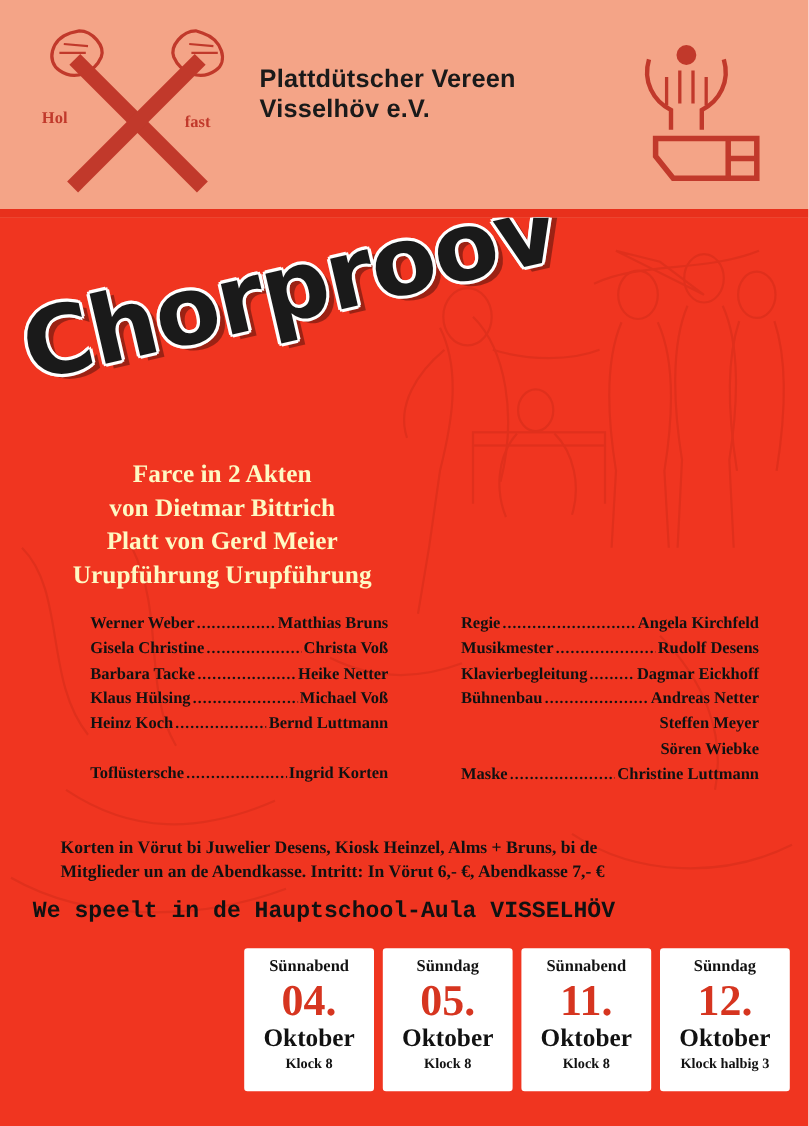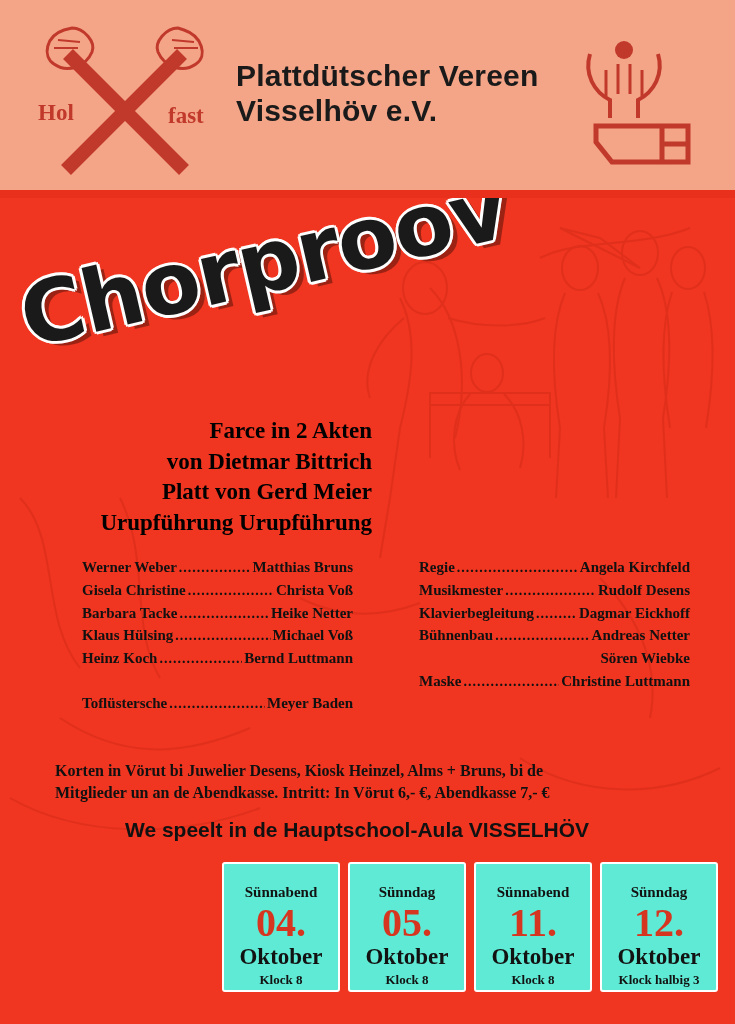--- a/index.html
+++ b/index.html
@@ -37,33 +37,33 @@
     left: 34px;
     top: 22px;
     width: 185px;
     height: 155px;
   }
   .logo-x svg { display: block; }
   .logo-hol, .logo-fast {
     position: absolute;
     font-family: "Liberation Serif", serif;
     font-weight: bold;
-    font-size: 23px;
+    font-size: 15px;
     color: #c1392b;
   }
   .logo-hol { left: 38px; top: 100px; }
   .logo-fast { left: 168px; top: 103px; }
 
   .header-title {
     position: absolute;
     left: 236px;
     top: 58px;
     font-family: "Liberation Sans", sans-serif;
     font-weight: bold;
-    font-size: 30px;
+    font-size: 23px;
     line-height: 1.18;
     color: #1a1a1a;
     letter-spacing: 0.2px;
   }
   .header-sub {
     position: absolute;
     left: 289px;
     top: 150px;
     font-family: "Liberation Sans", sans-serif;
     font-size: 19px;
@@ -120,26 +120,26 @@
        2px 2px 0 #ffffff, -2px 2px 0 #ffffff, 2px -2px 0 #ffffff, -2px -2px 0 #ffffff,
        6px 6px 0 rgba(0,0,0,0.35);
     white-space: nowrap;
   }
 
   .subtitle-block {
     position: absolute;
     left: 32px;
     top: 218px;
     width: 340px;
-    text-align: right;
+    text-align: center;
     font-family: "Liberation Serif", serif;
     font-weight: bold;
     font-size: 23px;
     line-height: 1.33;
-    color: #000000;
+    color: #fef9c3;
   }
 
   
   .cast {
     position: absolute;
     left: 38px;
     top: 358px;
     width: 660px;
   }
   .cast-cols {
@@ -181,22 +181,22 @@
     font-weight: bold;
     font-size: 16px;
     line-height: 1.35;
     color: #111111;
   }
   .venue {
     position: absolute;
     left: 0;
     top: 620px;
     width: 589px;
-    text-align: right;
-    font-family: Liberation Sans, sans-serif;
+    text-align: center;
+    font-family: Liberation Mono, monospace;
     font-weight: bold;
     font-size: 21px;
     color: #111111;
   }
 
   
   .bottom {
     position: absolute;
     left: 0;
     top: 664px;
@@ -218,26 +218,26 @@
   .dates {
     position: absolute;
     left: 222px;
     top: 0px;
     display: flex;
     gap: 8px;
   }
   .date-card {
     width: 118px;
     height: 130px;
-    background: #5eead4;
+    background: #ffffff;
     border: 2px solid #ffffff;
     border-radius: 3px;
     text-align: center;
     color: #121212;
-    padding-top: 20px;
+    padding-top: 7px;
     box-sizing: border-box;
   }
   .date-weekday {
     font-family: "Liberation Serif", serif;
     font-weight: bold;
     font-size: 15px;
   }
   .date-day {
     font-family: "Liberation Serif", serif;
     font-weight: bold;
@@ -375,21 +375,21 @@
           </div>
           <div class="cast-row">
             <span class="nm">Heinz Koch</span>
             <span class="dots">...........................................</span>
             <span class="val">Bernd Luttmann</span>
           </div>
           <div class="cast-gap"></div>
           <div class="cast-row">
             <span class="nm">Toflüstersche</span>
             <span class="dots">...........................................</span>
-            <span class="val">Meyer Baden</span>
+            <span class="val">Ingrid Korten</span>
           </div>
         </div>
 
         <div class="cast-col">
           <div class="cast-row">
             <span class="nm">Regie</span>
             <span class="dots">...........................................</span>
             <span class="val">Angela Kirchfeld</span>
           </div>
           <div class="cast-row">
@@ -399,20 +399,23 @@
           </div>
           <div class="cast-row">
             <span class="nm">Klavierbegleitung</span>
             <span class="dots">..................</span>
             <span class="val">Dagmar Eickhoff</span>
           </div>
           <div class="cast-row">
             <span class="nm">Bühnenbau</span>
             <span class="dots">...........................................</span>
             <span class="val">Andreas Netter</span>
+          </div>
+          <div class="cast-row right-only">
+            <span class="val">Steffen Meyer</span>
           </div>
           <div class="cast-row right-only">
             <span class="val">Sören Wiebke</span>
           </div>
           <div class="cast-row">
             <span class="nm">Maske</span>
             <span class="dots">...........................................</span>
             <span class="val">Christine Luttmann</span>
           </div>
         </div>

